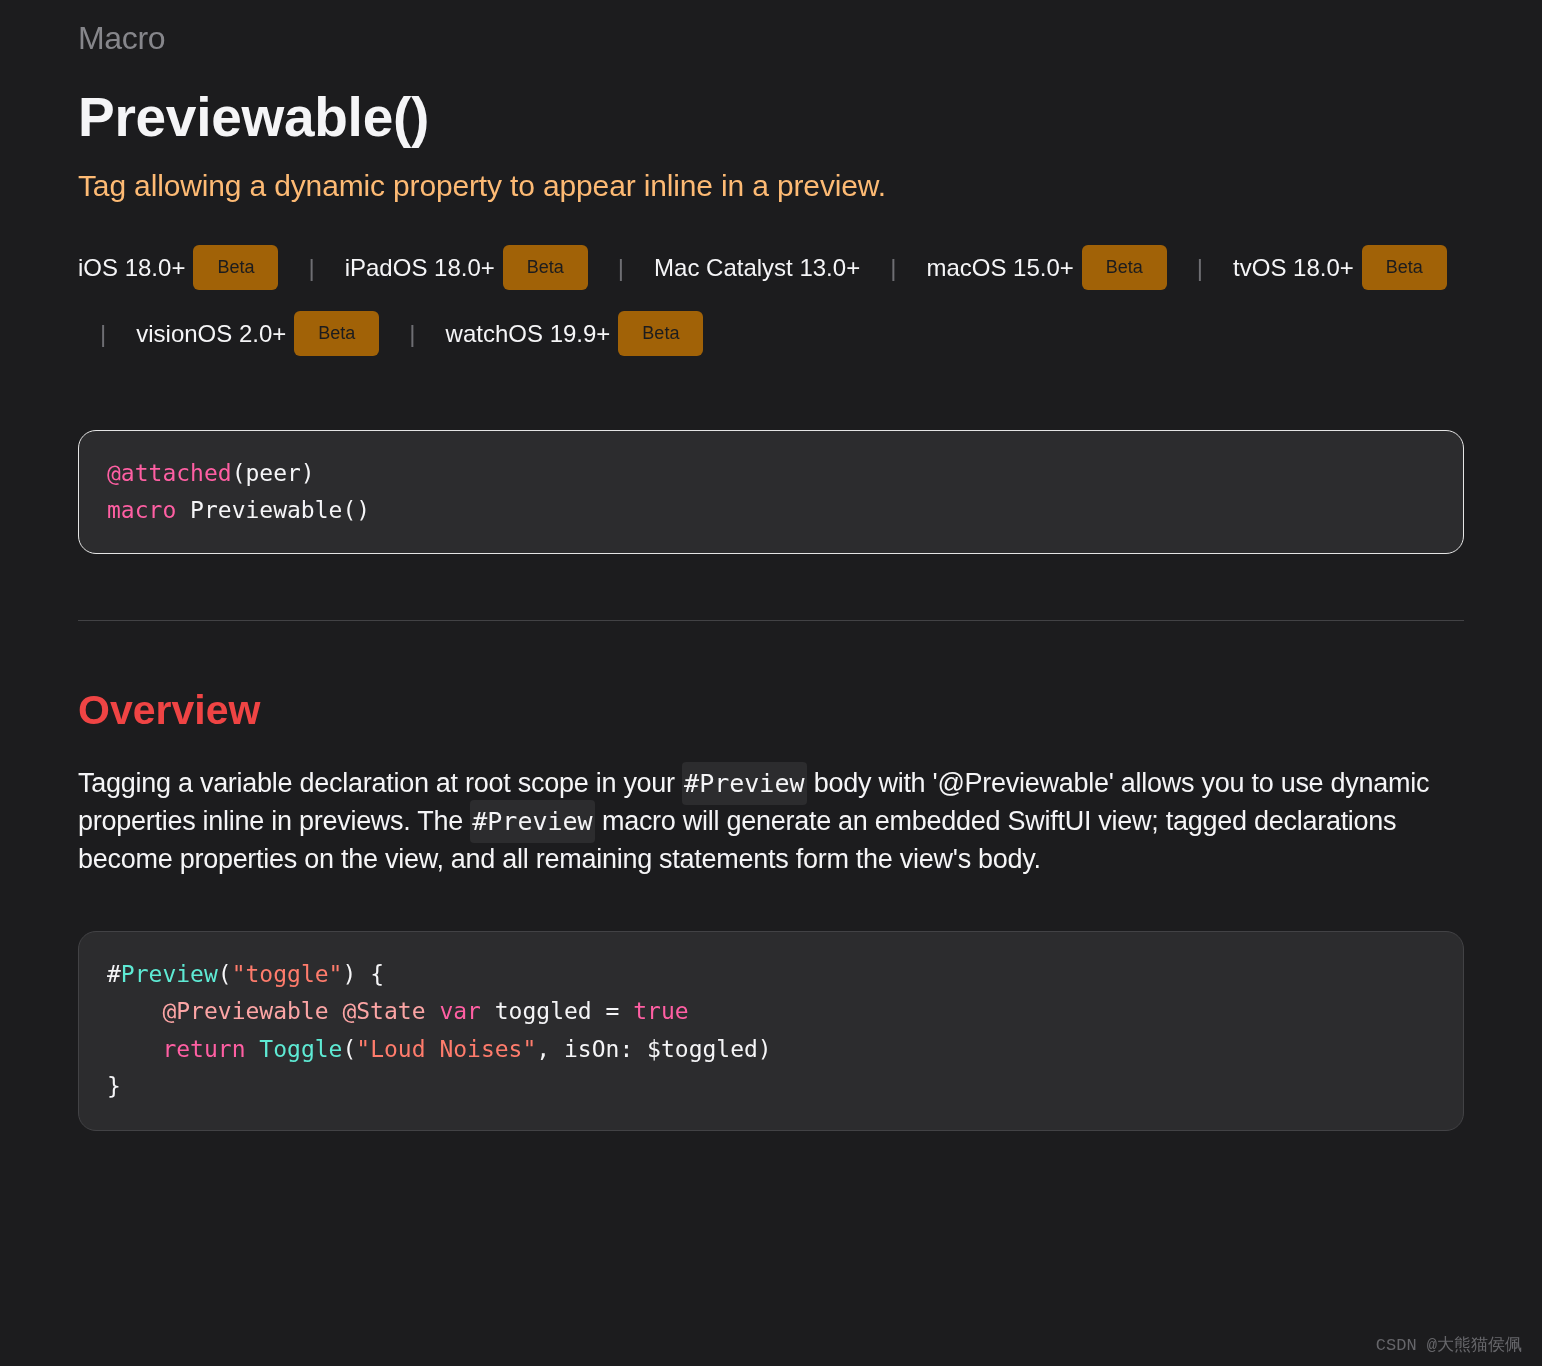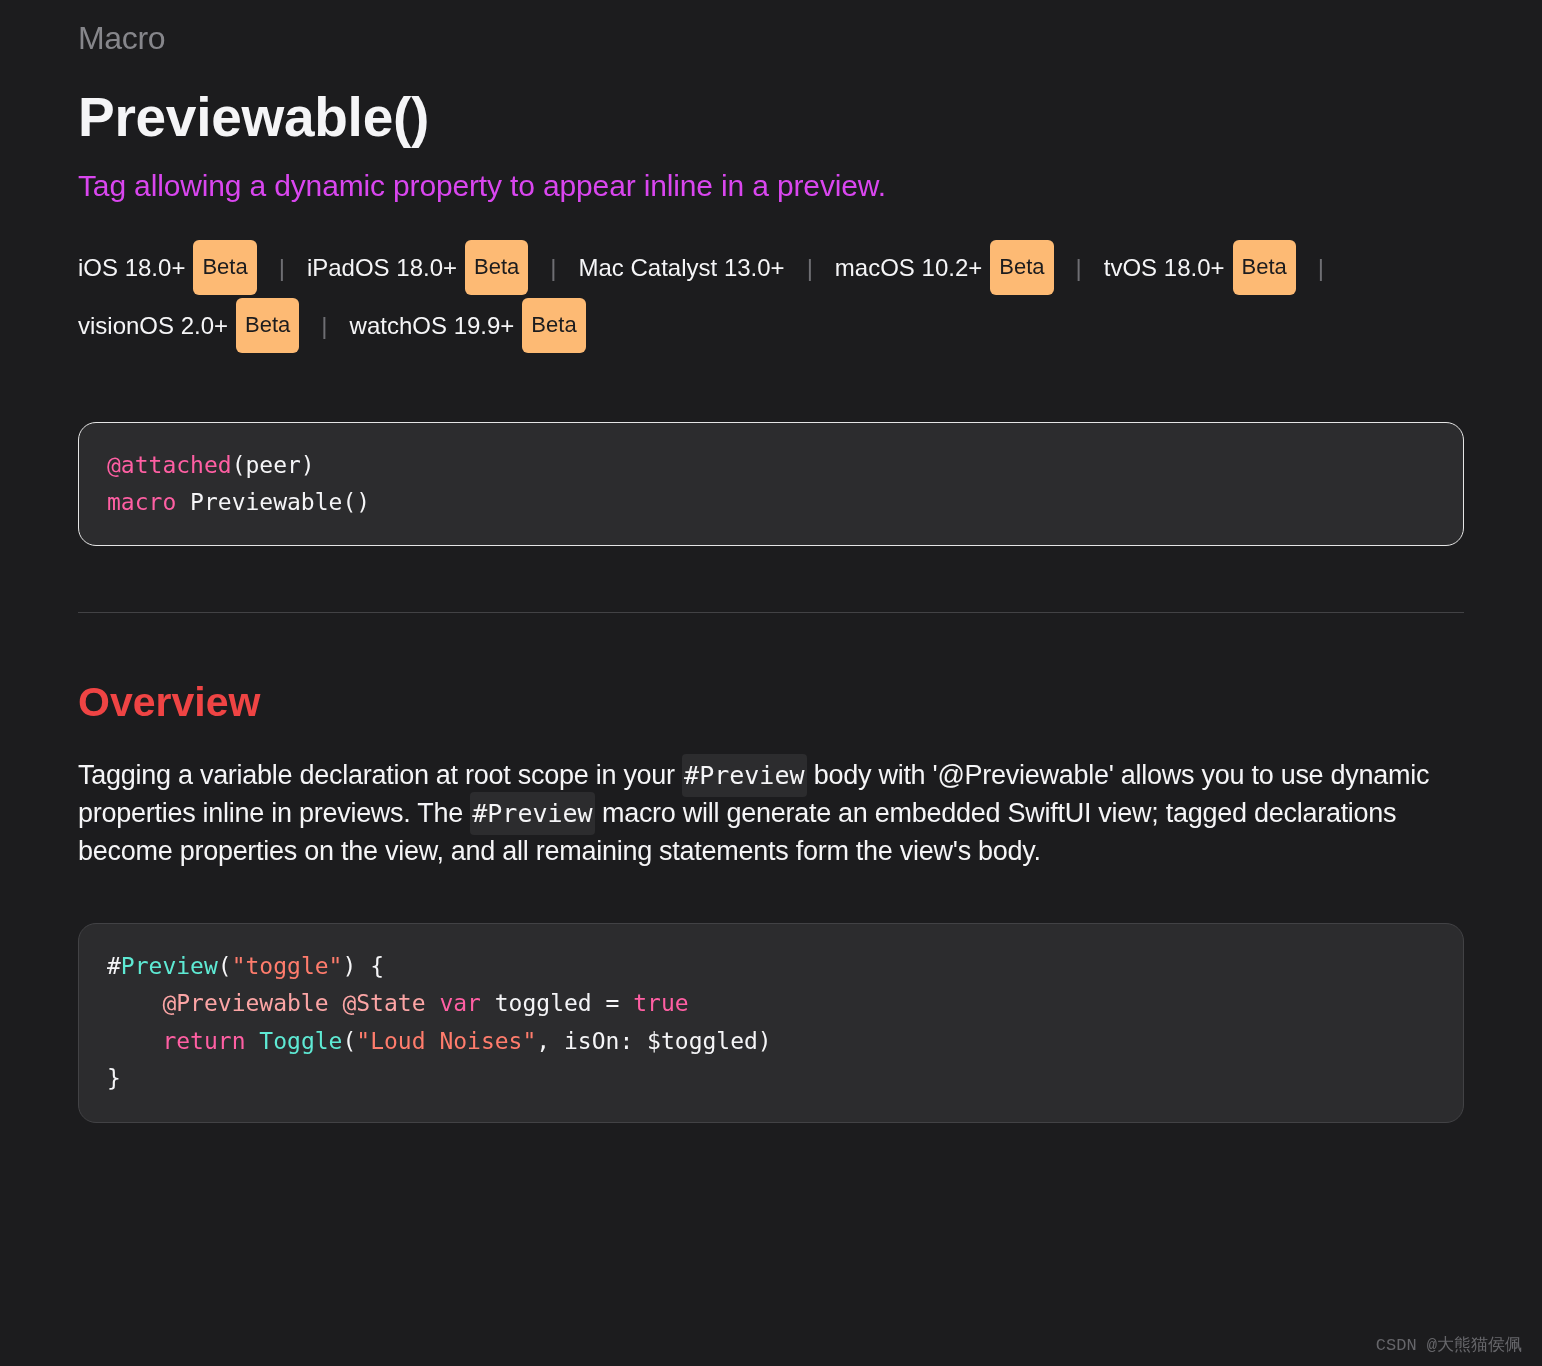--- a/index.html
+++ b/index.html
@@ -25,48 +25,48 @@
     }
     .title {
       font-size: 55px;
       font-weight: 700;
       color: #f5f5f7;
       margin-bottom: 20px;
       letter-spacing: -0.005em;
     }
     .summary {
       font-size: 30px;
-      color: #d946ef;
+      color: #fdba74;
       margin-bottom: 36px;
       font-weight: 400;
       letter-spacing: -0.005em;
     }
     .platforms {
       display: flex;
       flex-wrap: wrap;
       align-items: center;
-      gap: 0;
+      gap: 8px;
       margin-bottom: 68px;
       font-size: 24px;
       line-height: 2.4;
     }
     .platform-item {
       display: inline-flex;
       align-items: center;
       color: #f5f5f7;
     }
     .platform-name {
       font-weight: 400;
     }
     .beta-badge {
       display: inline-block;
-      background-color: #fdba74;
+      background-color: #a16207;
       color: #1c1c1e;
-      font-size: 22px;
-      padding: 1px 9px;
+      font-size: 18px;
+      padding: 1px 24px;
       border-radius: 6px;
       margin-left: 8px;
       font-weight: 400;
     }
     .separator {
       color: #6e6e73;
       margin: 0 22px;
       font-weight: 300;
     }
     .code-block {
@@ -158,21 +158,21 @@
     <span class="platform-item">
       <span class="platform-name">iPadOS 18.0+</span>
       <span class="beta-badge">Beta</span>
     </span>
     <span class="separator">|</span>
     <span class="platform-item">
       <span class="platform-name">Mac Catalyst 13.0+</span>
     </span>
     <span class="separator">|</span>
     <span class="platform-item">
-      <span class="platform-name">macOS 10.2+</span>
+      <span class="platform-name">macOS 15.0+</span>
       <span class="beta-badge">Beta</span>
     </span>
     <span class="separator">|</span>
     <span class="platform-item">
       <span class="platform-name">tvOS 18.0+</span>
       <span class="beta-badge">Beta</span>
     </span>
     <span class="separator">|</span>
     <span class="platform-item">
       <span class="platform-name">visionOS 2.0+</span>

